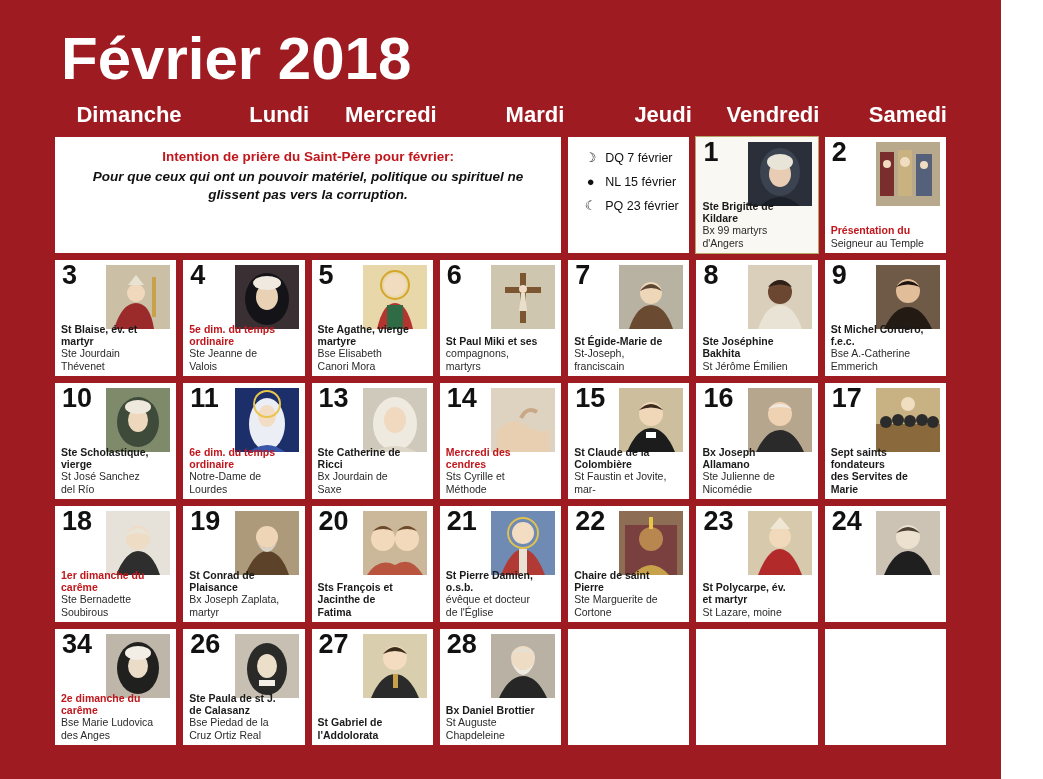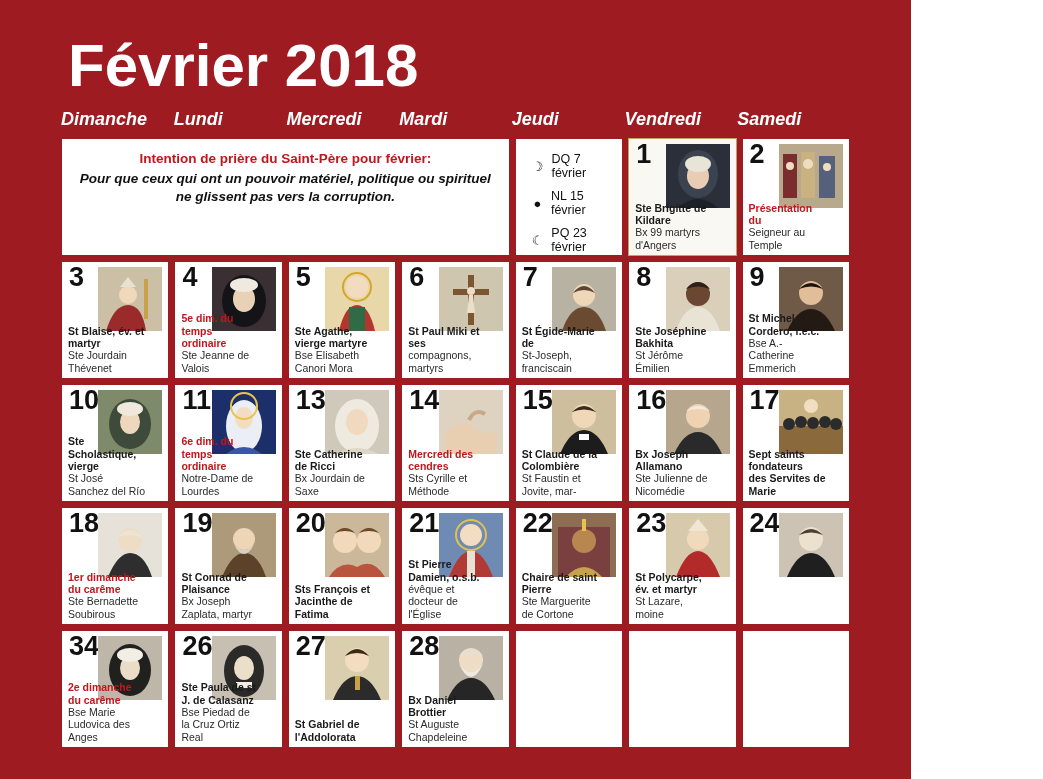--- a/index.html
+++ b/index.html
@@ -4,48 +4,47 @@
 <style>
   html, body {
     margin: 0;
     padding: 0;
     background: #ffffff;
   }
   body {
     font-family: "Liberation Sans", sans-serif;
   }
   .page {
-    width: 911px;
+    width: 1001px;
     height: 779px;
     background: #9e1b22;
     box-sizing: border-box;
-    padding: 16px;
+    padding: 9px;
     position: relative;
     overflow: hidden;
   }
   .title {
     color: #ffffff;
     font-size: 60px;
     font-weight: bold;
     letter-spacing: 0px;
     padding: 18px 0 0 52px;
     line-height: 1.05;
   }
   .dow-row {
     display: grid;
     grid-template-columns: repeat(7, 1fr);
     margin: 8px 45px 0 45px;
   }
   .dow {
     color: #ffffff;
-    font-size: 18px;
+    font-size: 22px;
     font-weight: bold;
-    text-align: left;
+    text-align: right;
     padding: 4px 0 8px 0;
-    font-style: italic;
   }
   .grid {
     margin: 0 45px;
     display: grid;
     grid-template-columns: repeat(7, 1fr);
     grid-auto-rows: 118px;
     gap: 5px;
   }
   .cell {
     background: #ffffff;

